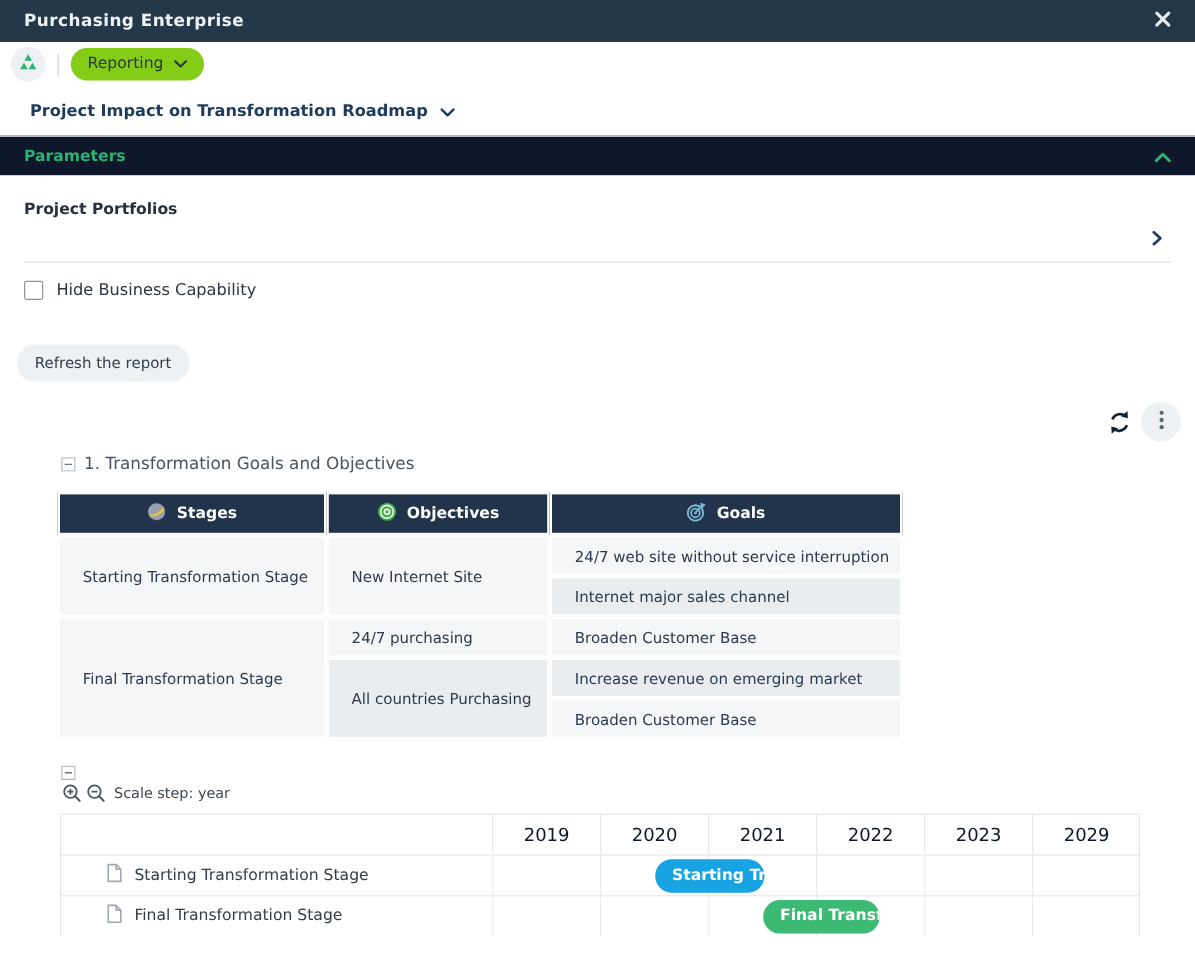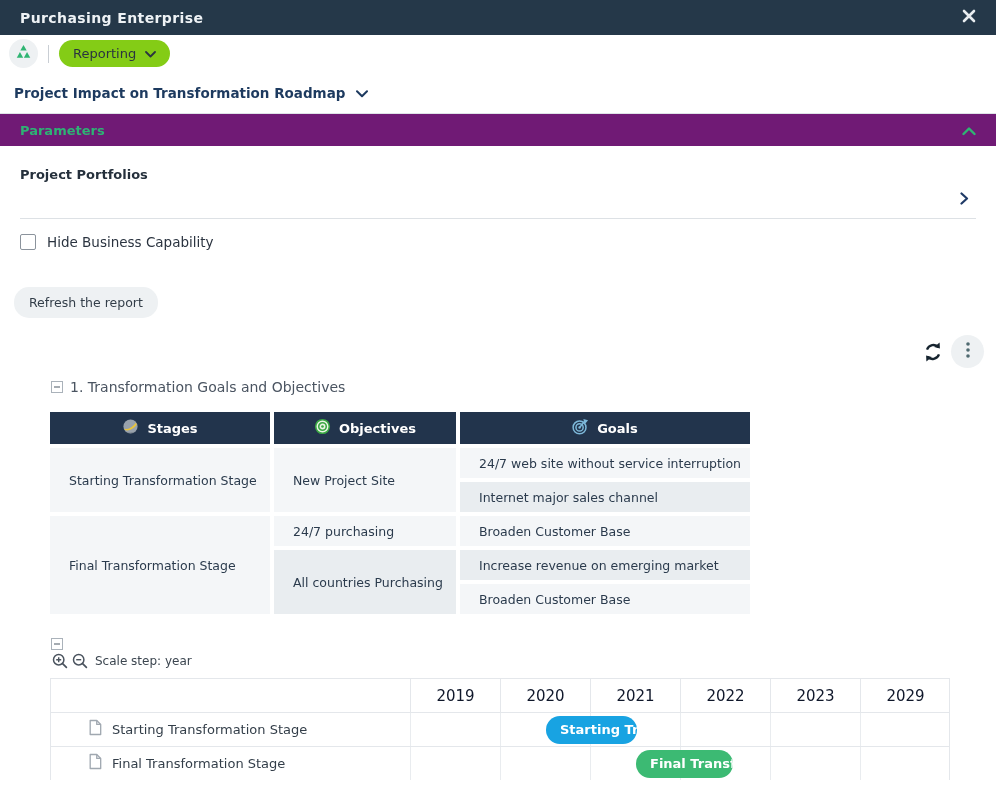--- a/index.html
+++ b/index.html
@@ -14,25 +14,25 @@
   
   .toolbar { height: 37px; display: flex; align-items: center; padding-left: 9px; gap: 10px; }
   .logo-circle { width: 29px; height: 29px; border-radius: 50%; background: #eef1f3;
     display: flex; align-items: center; justify-content: center; }
   .vdivider { width: 1px; height: 18px; background: #c9ced4; }
   .pill-btn { background: #84cc16; border: none; border-radius: 16px; padding: 6px 14px;
     font-size: 13px; color: #2b3440; display: inline-flex; align-items: center; gap: 9px;
     font-family: inherit; cursor: pointer; }
 
   
-  .report-title-row { display: flex; align-items: center; gap: 11px; padding: 11px 0 11px 14px; text-align: center; }
+  .report-title-row { display: flex; align-items: center; gap: 11px; padding: 11px 0 11px 25px; text-align: center; }
   .report-title-row .rpt-title { font-size: 13.5px; font-weight: bold; color: #1d3a5f; }
 
   
-  .params-bar { height: 33px; background: #701a75; border-top: 1px solid #dfe3e7;
+  .params-bar { height: 33px; background: #0f172a; border-top: 1px solid #dfe3e7;
     display: flex; align-items: center; padding: 0 20px; cursor: pointer; }
   .params-bar .params-title { color: #2eb274; font-size: 13px; font-weight: bold; }
   .params-bar .chev-up { margin-left: auto; }
 
   .params-body { padding: 0 20px; }
   .field-label { margin-top: 21px; font-size: 13px; font-weight: bold; color: #25303c; }
   .portfolio-row { height: 37px; border-bottom: 1px solid #dde1e5; position: relative; cursor: pointer; }
   .portfolio-row .chev-right { position: absolute; right: 7px; bottom: 9px; }
 
   .checkbox-row { margin-top: 15px; display: flex; align-items: center; gap: 11px; cursor: pointer; width: fit-content; }
@@ -225,21 +225,21 @@
             </svg>
           </span>
           <span>Goals</span>
         </span>
       </th>
     </tr>
   </thead>
   <tbody>
     <tr>
       <td rowspan="2" class="light">Starting Transformation Stage</td>
-      <td rowspan="2" class="light">New Project Site</td>
+      <td rowspan="2" class="light">New Internet Site</td>
       <td class="light">24/7 web site without service interruption</td>
     </tr>
     <tr>
       <td class="dark">Internet major sales channel</td>
     </tr>
     <tr>
       <td rowspan="3" class="light">Final Transformation Stage</td>
       <td class="light">24/7 purchasing</td>
       <td class="light">Broaden Customer Base</td>
     </tr>

